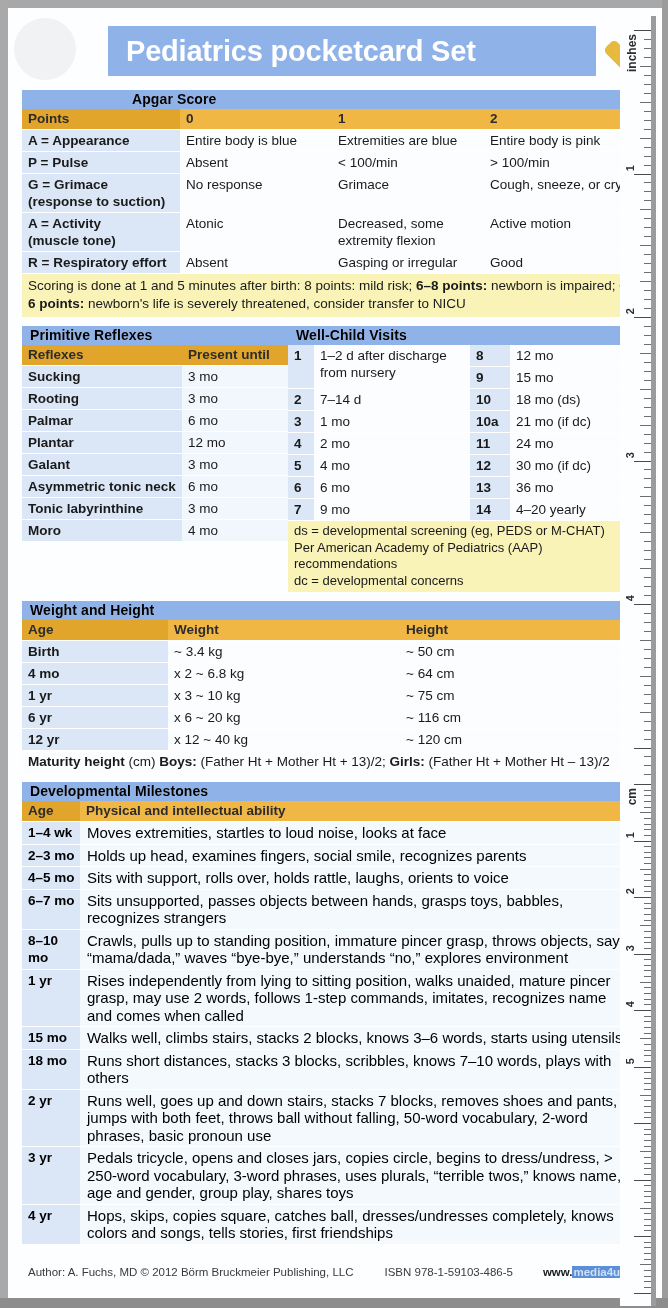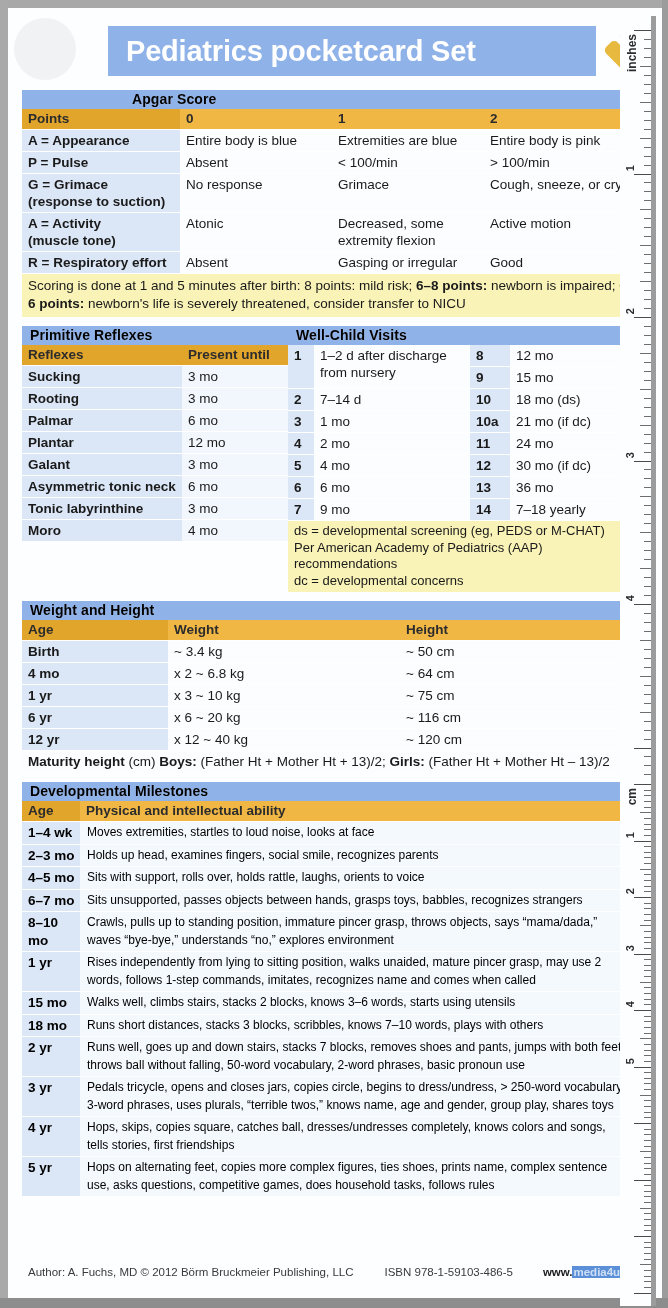--- a/index.html
+++ b/index.html
@@ -148,21 +148,21 @@
   .ms .age {
     background: #dbe7f6;
     font-weight: bold;
     font-size: 13.5px;
     padding: 2px 4px 2px 6px;
     line-height: 17.5px;
     white-space: nowrap;
   }
   .ms .desc {
     background: #f4f9fe;
-    font-size: 12px;
+    font-size: 15px;
     padding: 2px 6px 2px 7px;
     line-height: 17.5px;
   }
 
   
   .footer {
     position: absolute;
     left: 20px; bottom: 20px;
     width: 620px;
     font-size: 11.5px;
@@ -396,21 +396,21 @@
             <tr>
               <td class="cell c-blue">6</td>
               <td class="cell c-white">6 mo</td>
               <td class="cell c-blue">13</td>
               <td class="cell c-white">36 mo</td>
             </tr>
             <tr>
               <td class="cell c-blue">7</td>
               <td class="cell c-white">9 mo</td>
               <td class="cell c-blue">14</td>
-              <td class="cell c-white">7–18 yearly</td>
+              <td class="cell c-white">4–20 yearly</td>
             </tr>
           </tbody>
             </table>
           <div class="note-yellow small">
             <div>ds = developmental screening (eg, PEDS or M-CHAT)</div>
             <div>Per American Academy of Pediatrics (AAP) recommendations</div>
             <div>dc = developmental concerns</div>
           </div>
         </div>
       </div>
@@ -508,24 +508,20 @@
               <td class="age">2 yr</td>
               <td class="desc">Runs well, goes up and down stairs, stacks 7 blocks, removes shoes and pants, jumps with both feet, throws ball without falling, 50-word vocabulary, 2-word phrases, basic pronoun use</td>
             </tr>
         <tr>
               <td class="age">3 yr</td>
               <td class="desc">Pedals tricycle, opens and closes jars, copies circle, begins to dress/undress, &gt; 250-word vocabulary, 3-word phrases, uses plurals, “terrible twos,” knows name, age and gender, group play, shares toys</td>
             </tr>
         <tr>
               <td class="age">4 yr</td>
               <td class="desc">Hops, skips, copies square, catches ball, dresses/undresses completely, knows colors and songs, tells stories, first friendships</td>
-            </tr>
-        <tr>
-              <td class="age">5 yr</td>
-              <td class="desc">Hops on alternating feet, copies more complex figures, ties shoes, prints name, complex sentence use, asks questions, competitive games, does household tasks, follows rules</td>
             </tr>
       </tbody>
         </table>
 
     </div>
 
     <div class="footer">
       <div class="author">Author: A. Fuchs, MD © 2012 Börm Bruckmeier Publishing, LLC</div>
       <div class="isbn">ISBN 978-1-59103-486-5</div>
       <div class="web"><span>www.</span><span class="hl">media4u</span><span>.com</span></div>

